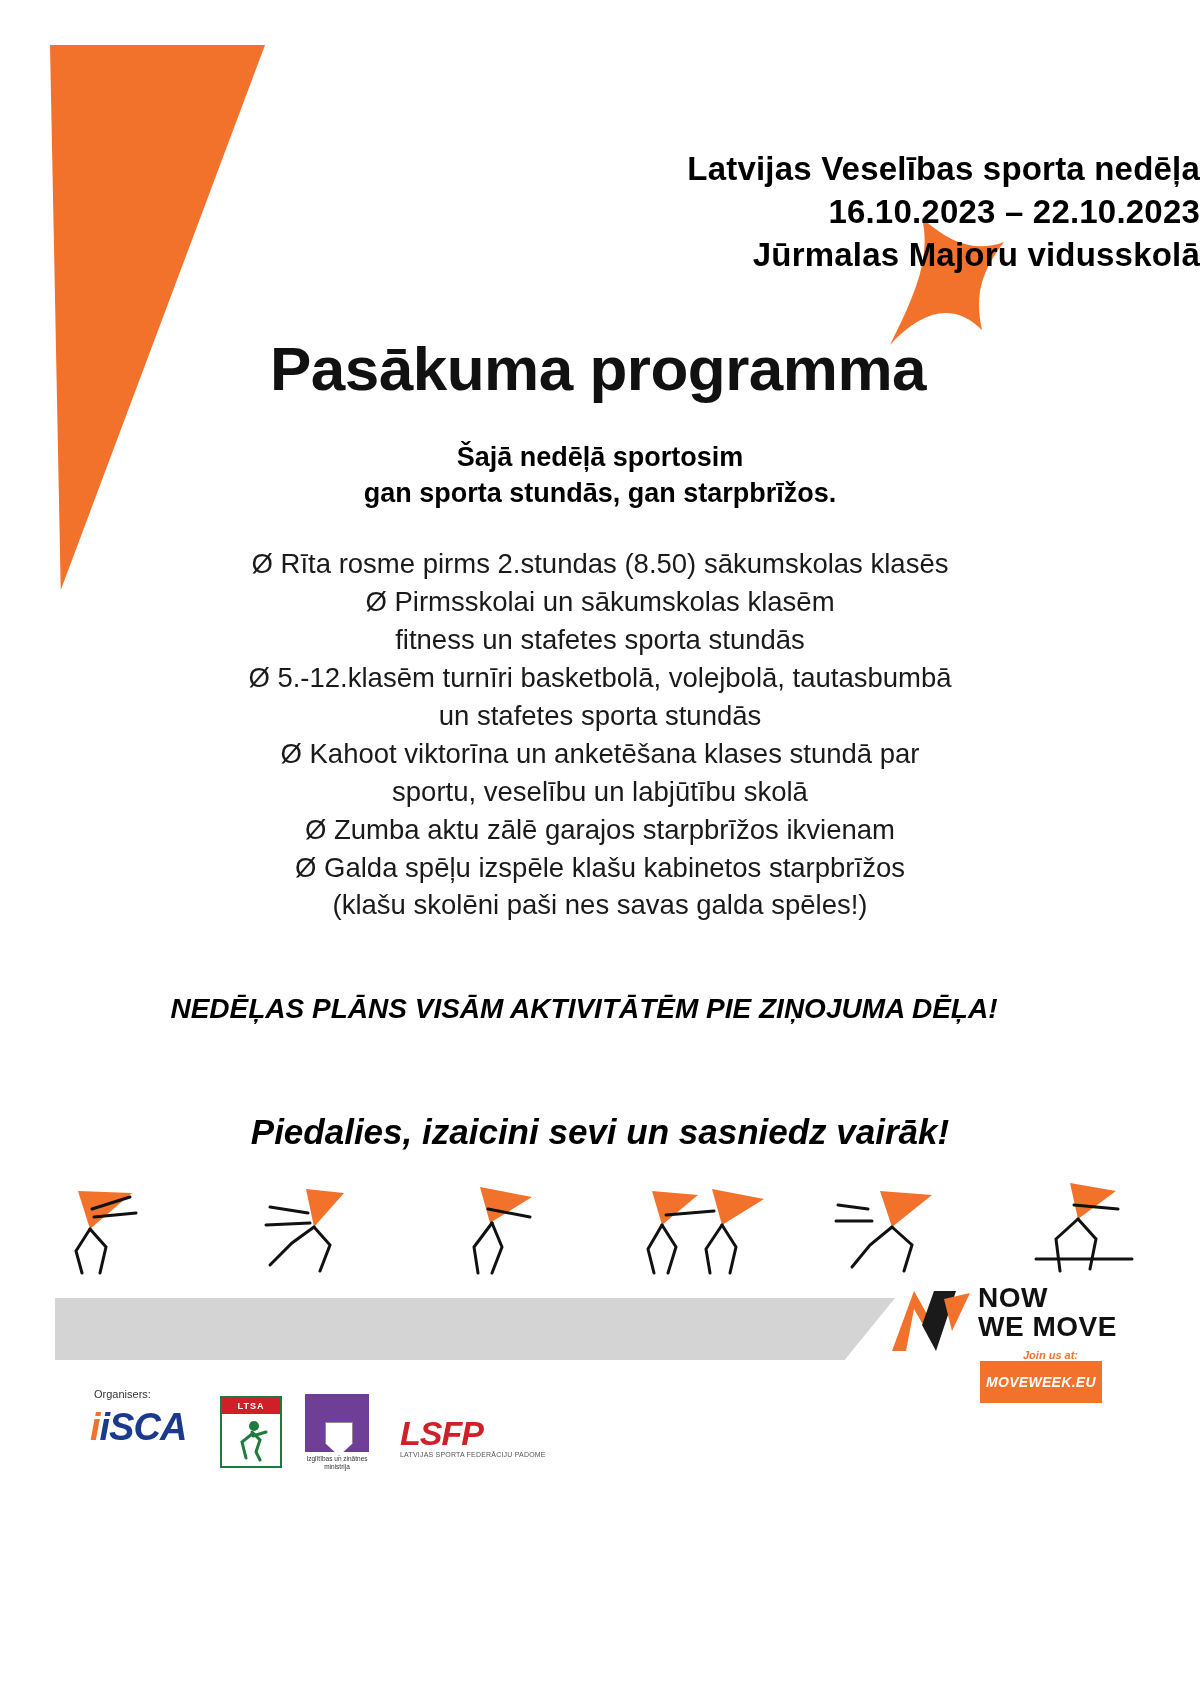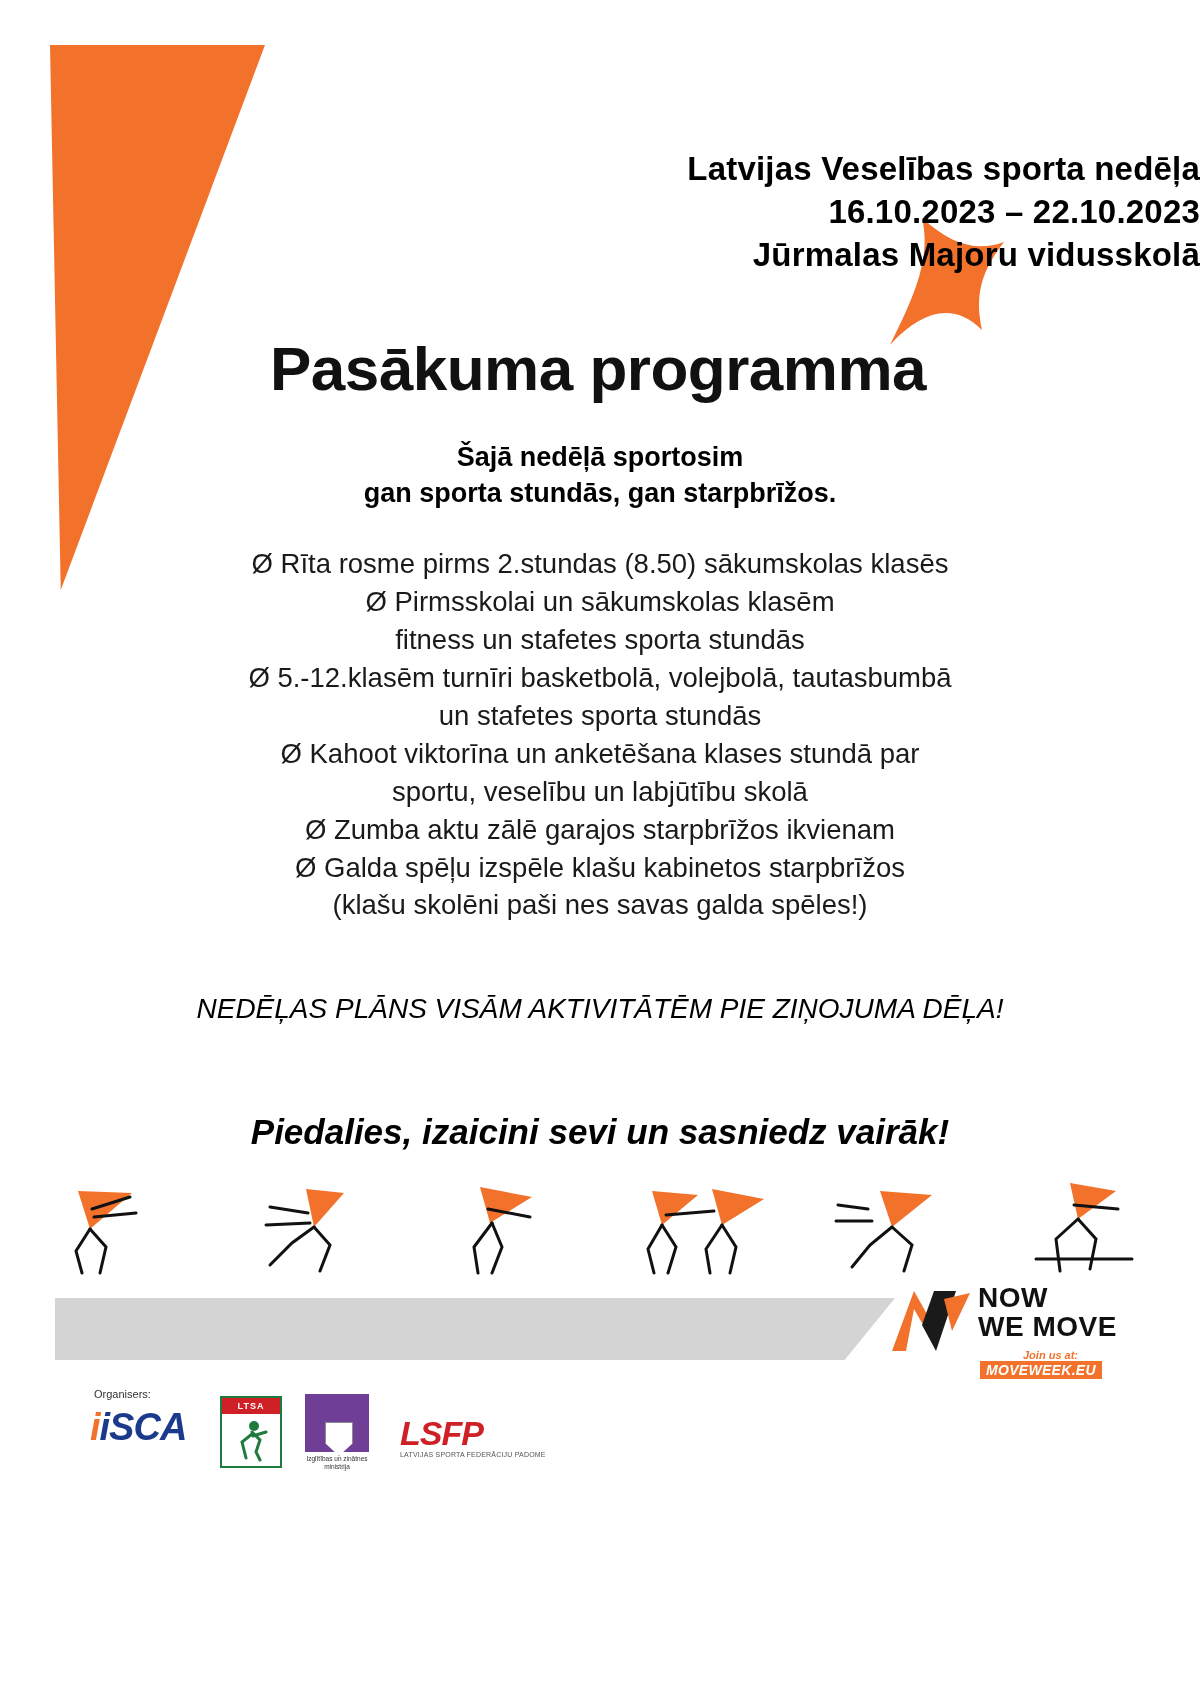--- a/index.html
+++ b/index.html
@@ -93,25 +93,25 @@
     line-height: 1.38;
     margin-bottom: 0px;
   }
   .activity .bullet {
     font-size: 27.5px;
   }
 
   .notice {
     position: absolute;
     top: 990px;
-    left: 100px;
+    left: 84px;
     width: 1000px;
     text-align: center;
     font-size: 28px;
-    font-weight: normal;
+    font-weight: bold;
     font-style: italic;
     color: #000000;
     line-height: 1.35;
   }
 
   .callout {
     position: absolute;
     top: 1112px;
     left: 80px;
     width: 1040px;
@@ -185,21 +185,21 @@
   }
   .nwm-url {
     position: absolute;
     left: 88px;
     top: 78px;
     background: #F2712B;
     color: #ffffff;
     font-size: 14px;
     font-weight: bold;
     font-style: italic;
-    padding: 1px 6px;
+    padding: 13px 6px;
     letter-spacing: 0.3px;
   }
 
   
   .organisers {
     position: absolute;
     left: 90px;
     top: 1388px;
     width: 520px;
     height: 105px;

